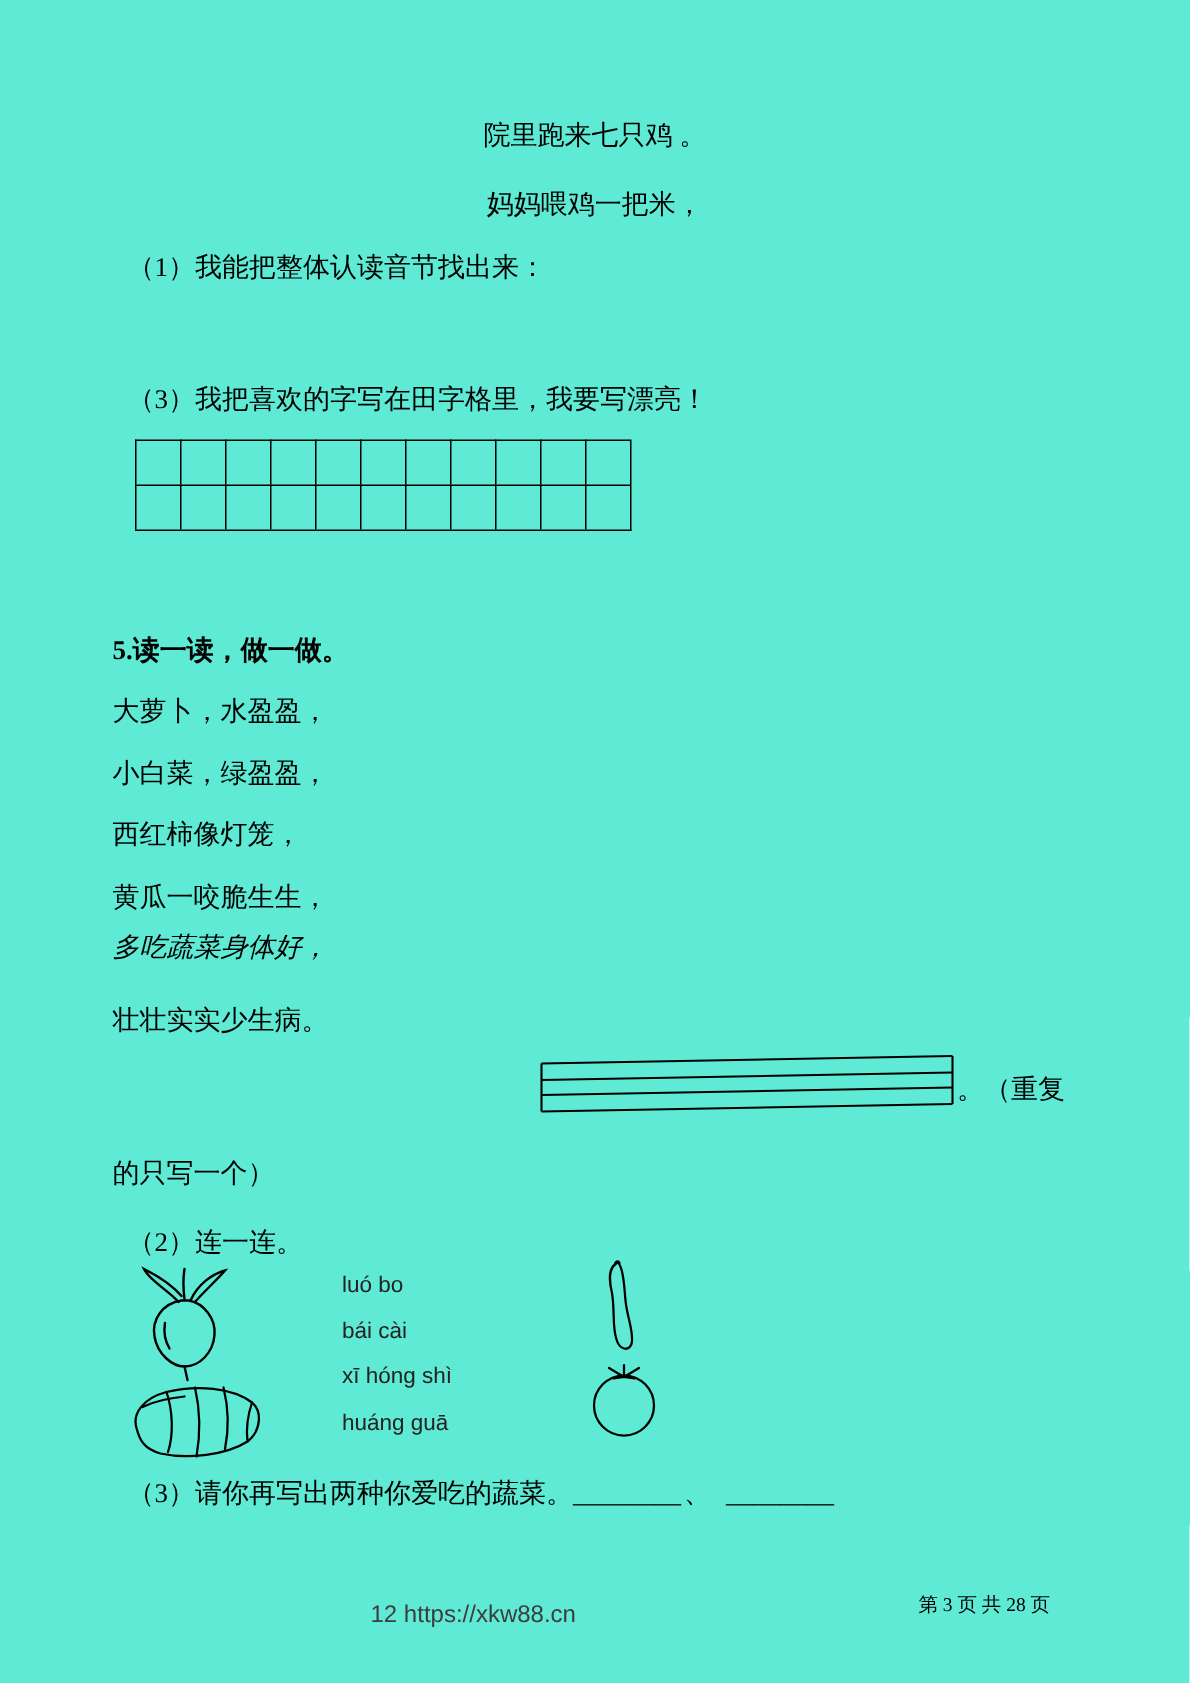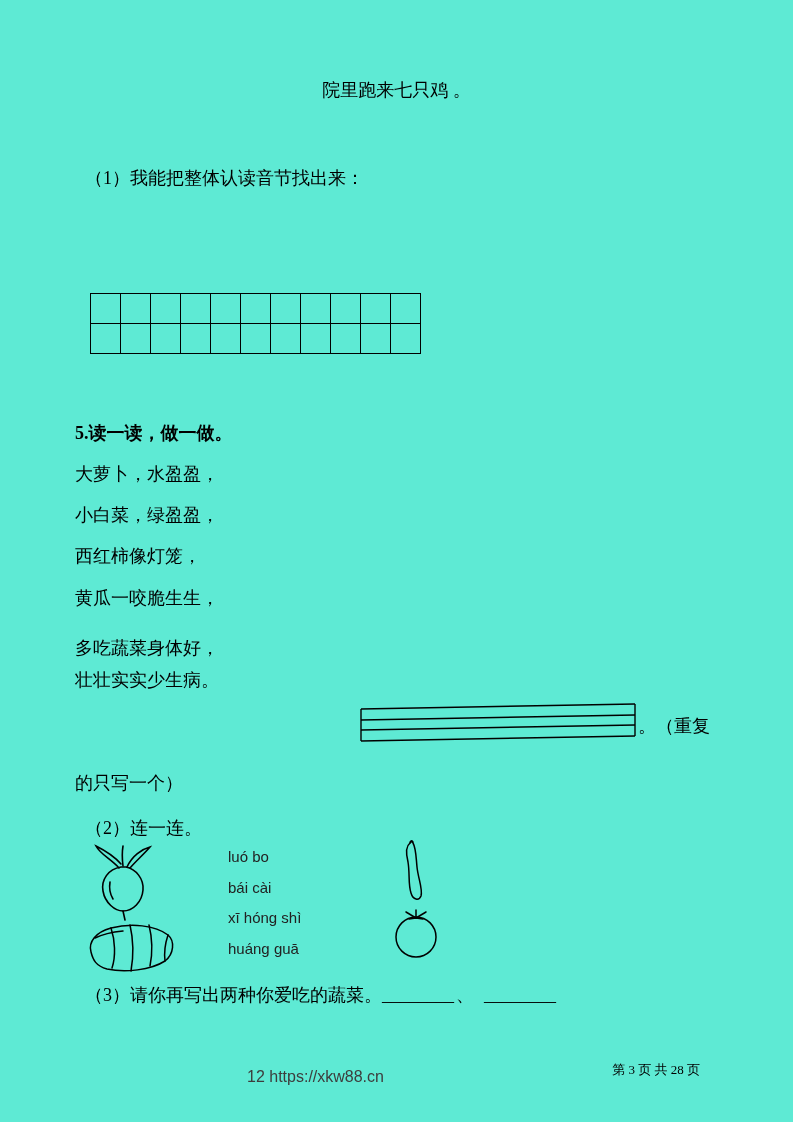--- a/index.html
+++ b/index.html
@@ -38,22 +38,24 @@
     font-size:13px; color:#000;
   }
   svg { display:block; }
 </style>
 </head>
 <body>
 
 <div class="page">
 
   <div class="txt centered" style="top:80px;">院里跑来七只鸡 。</div>
+  <div class="txt centered" style="top:126px;">妈妈喂鸡一把米，</div>
 
   <div class="txt" style="left:85px; top:168px;">（1）我能把整体认读音节找出来：</div>
+  <div class="txt" style="left:85px; top:256px;">（3）我把喜欢的字写在田字格里，我要写漂亮！</div>
 
   <div class="grid" style="grid-template-columns: repeat(11, 30px); grid-template-rows: repeat(2, 30px);">
       <div class="grid-cell"></div>
       <div class="grid-cell"></div>
       <div class="grid-cell"></div>
       <div class="grid-cell"></div>
       <div class="grid-cell"></div>
       <div class="grid-cell"></div>
       <div class="grid-cell"></div>
       <div class="grid-cell"></div>
@@ -72,21 +74,21 @@
       <div class="grid-cell"></div>
       <div class="grid-cell"></div>
     </div>
 
   <div class="txt bold" style="left:75px; top:423px;">5.读一读，做一做。</div>
 
   <div class="txt" style="left:75px; top:464px;">大萝卜，水盈盈，</div>
   <div class="txt" style="left:75px; top:505px;">小白菜，绿盈盈，</div>
   <div class="txt" style="left:75px; top:546px;">西红柿像灯笼，</div>
   <div class="txt" style="left:75px; top:588px;">黄瓜一咬脆生生，</div>
-  <div class="txt" style="left:75px; top:638px;">多吃蔬菜身体好，</div>
+  <div class="txt" style="left:75px; top:621px;font-style:italic;">多吃蔬菜身体好，</div>
   <div class="txt" style="left:75px; top:670px;">壮壮实实少生病。</div>
 
 
   <span class="svgwrap" style="left:358px; top:700px;">
     <svg width="280" height="44" viewBox="0 0 280 44" aria-hidden="true">
       <g stroke="#000" stroke-width="1.4" fill="none">
         <path d="M3,9 L277,4"></path>
         <path d="M3,20 L277,15"></path>
         <path d="M3,30 L277,25"></path>
         <path d="M3,41 L277,36"></path>

